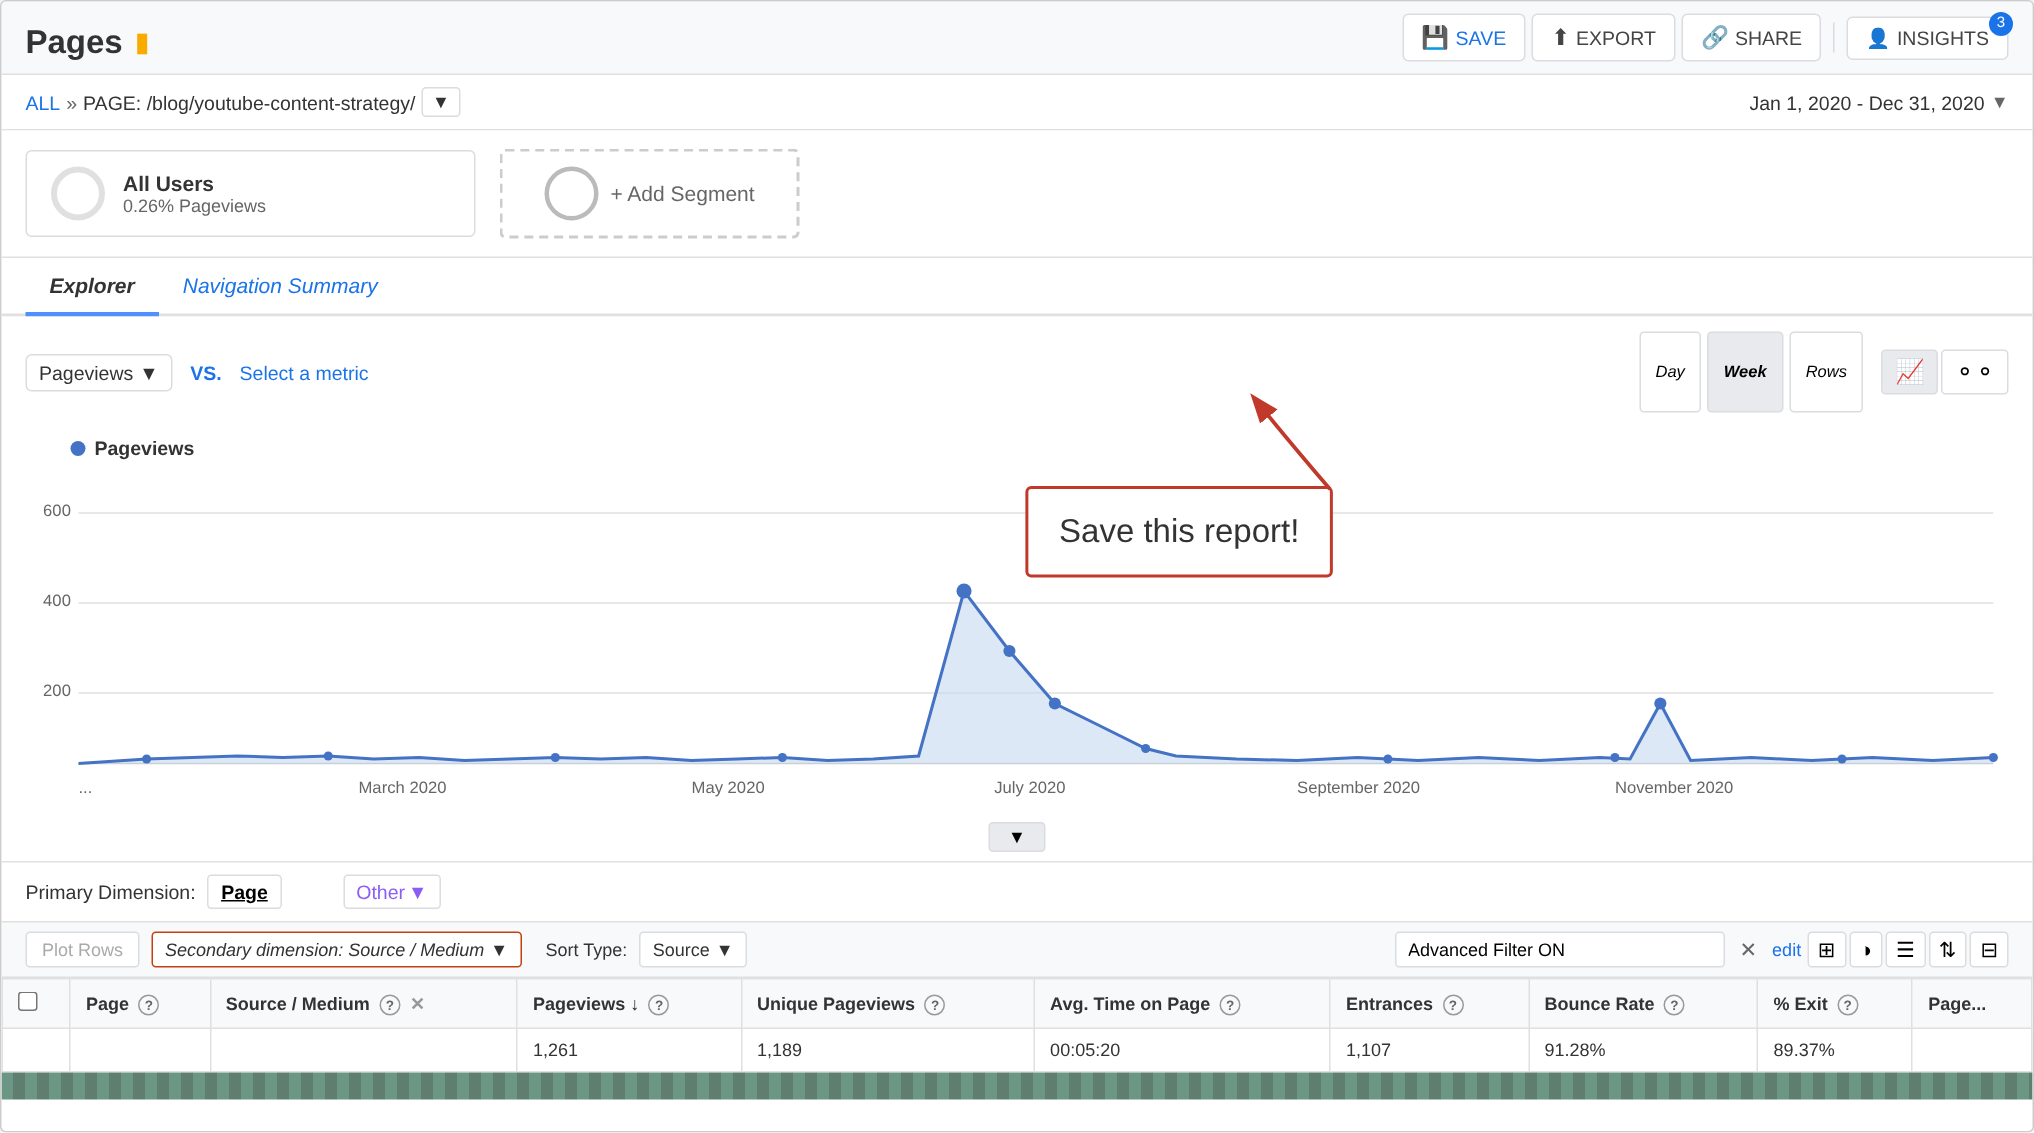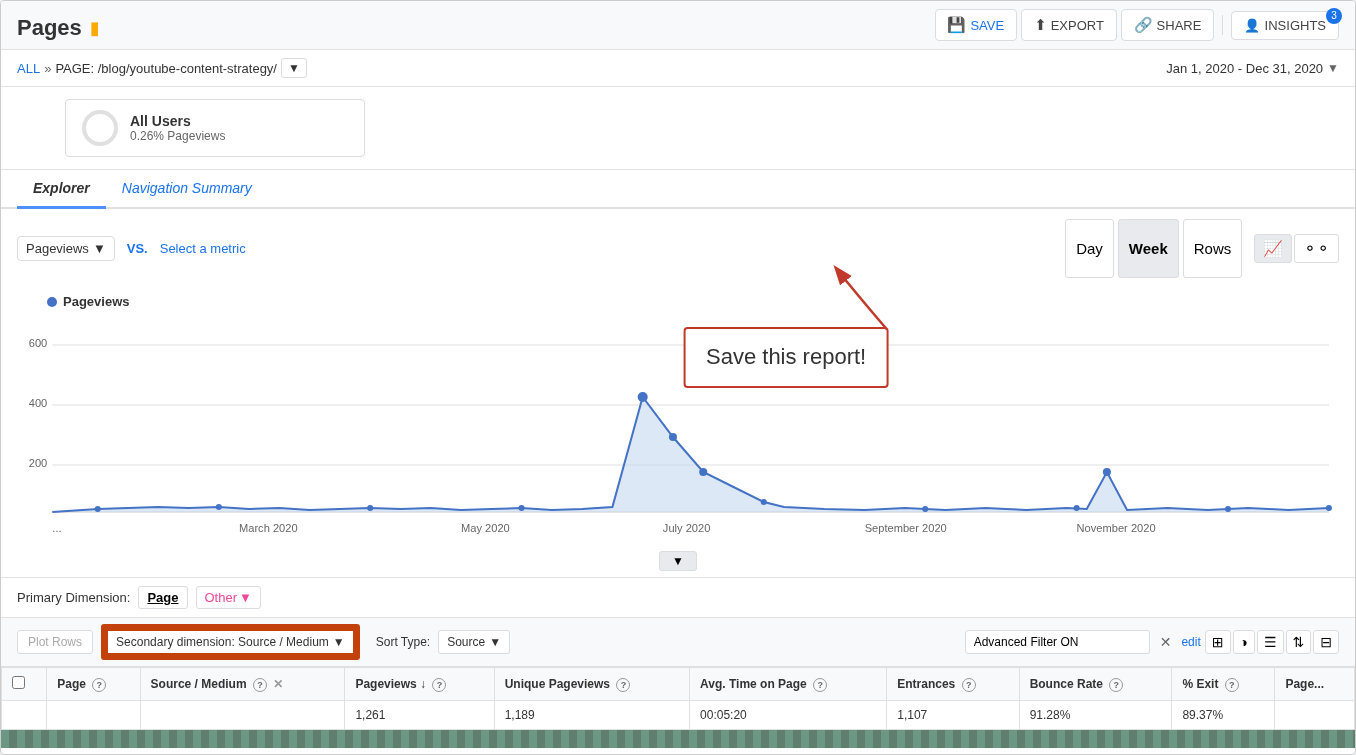--- a/index.html
+++ b/index.html
@@ -135,21 +135,20 @@
     }
     .segment-card {
       display: flex;
       align-items: center;
       gap: 12px;
       padding: 10px 16px;
       border: 1px solid #dadce0;
       border-radius: 4px;
       background: #fff;
       min-width: 300px;
-      margin-left: 48px;
     }
     .segment-circle {
       width: 36px;
       height: 36px;
       border-radius: 50%;
       border: 4px solid #e0e0e0;
       background: transparent;
     }
     .segment-info .name { font-weight: bold; font-size: 14px; }
     .segment-info .sub { font-size: 12px; color: #666; }
@@ -227,23 +226,24 @@
     .select-metric { color: #1a73e8; cursor: pointer; font-size: 13px; }
     .time-controls {
       display: flex;
       align-items: center;
       gap: 4px;
     }
     .time-btn {
       padding: 20px 10px;
       border: 1px solid #dadce0;
       background: #fff;
-      font-size: 15px;
-      cursor: pointer;
-      border-radius: 3px;
+      font-size: 11px;
+      cursor: pointer;
+      border-radius: 3px;
+      font-style: italic;
     }
     .time-btn.active {
       background: #e8eaed;
       font-weight: bold;
       text-align: right;
     }
     .view-btns {
       display: flex;
       align-items: center;
       gap: 2px;
@@ -307,21 +307,22 @@
     .dim-other-btn {
       display: flex;
       align-items: center;
       gap: 2px;
       padding: 3px 8px;
       border: 1px solid #dadce0;
       background: #fff;
       font-size: 13px;
       cursor: pointer;
       border-radius: 3px;
-      color: #ec4899;
+      color: #8b5cf6;
+      margin-left: 33px;
     }
 
     
     .filter-row {
       display: flex;
       align-items: center;
       gap: 8px;
       padding: 6px 16px;
       background: #f8f9fa;
       border-top: 1px solid #e0e0e0;
@@ -334,25 +335,26 @@
       font-size: 12px;
       cursor: pointer;
       border-radius: 3px;
       color: #aaa;
     }
     .secondary-dim-select {
       display: flex;
       align-items: center;
       gap: 4px;
       padding: 4px 8px;
-      border: 7px solid #c2410c;
-      background: #fff;
-      font-size: 12px;
-      border-radius: 3px;
-      cursor: pointer;
+      border: 1px solid #c2410c;
+      background: #fff;
+      font-size: 12px;
+      border-radius: 3px;
+      cursor: pointer;
+      font-style: italic;
     }
     .sort-label { font-size: 12px; color: #333; margin-left: 8px; }
     .sort-select {
       display: flex;
       align-items: center;
       gap: 4px;
       padding: 4px 8px;
       border: 1px solid #dadce0;
       background: #fff;
       font-size: 12px;
@@ -363,21 +365,21 @@
       margin-left: auto;
       display: flex;
       align-items: center;
       gap: 4px;
     }
     .filter-input {
       padding: 4px 8px;
       border: 1px solid #dadce0;
       border-radius: 3px;
       font-size: 12px;
-      width: 185px;
+      width: 220px;
       background: #fff;
     }
     .filter-clear {
       padding: 3px 6px;
       cursor: pointer;
       font-size: 14px;
       border: none;
       background: none;
       color: #666;
     }
@@ -537,20 +539,24 @@
   </div>
 
   <div class="segment-section">
     <div class="segment-card">
       <div class="segment-circle"></div>
       <div class="segment-info">
         <div class="name">All Users</div>
         <div class="sub">0.26% Pageviews</div>
       </div>
     </div>
+    <div class="add-segment">
+      <div class="add-segment-circle"></div>
+      <span>+ Add Segment</span>
+    </div>
   </div>
 
   <div class="tabs-bar">
     <div class="tab active">
       <span>Explorer</span>
     </div>
     <div class="tab nav-summary">
       <span>Navigation Summary</span>
     </div>
   </div>

